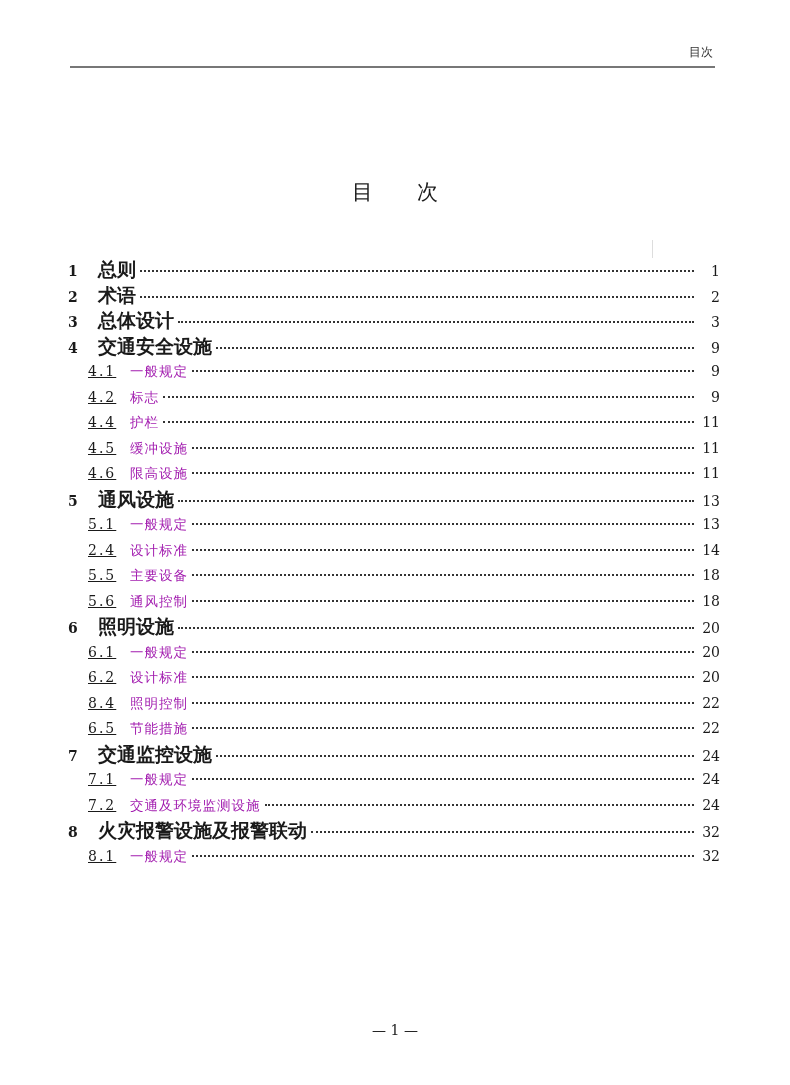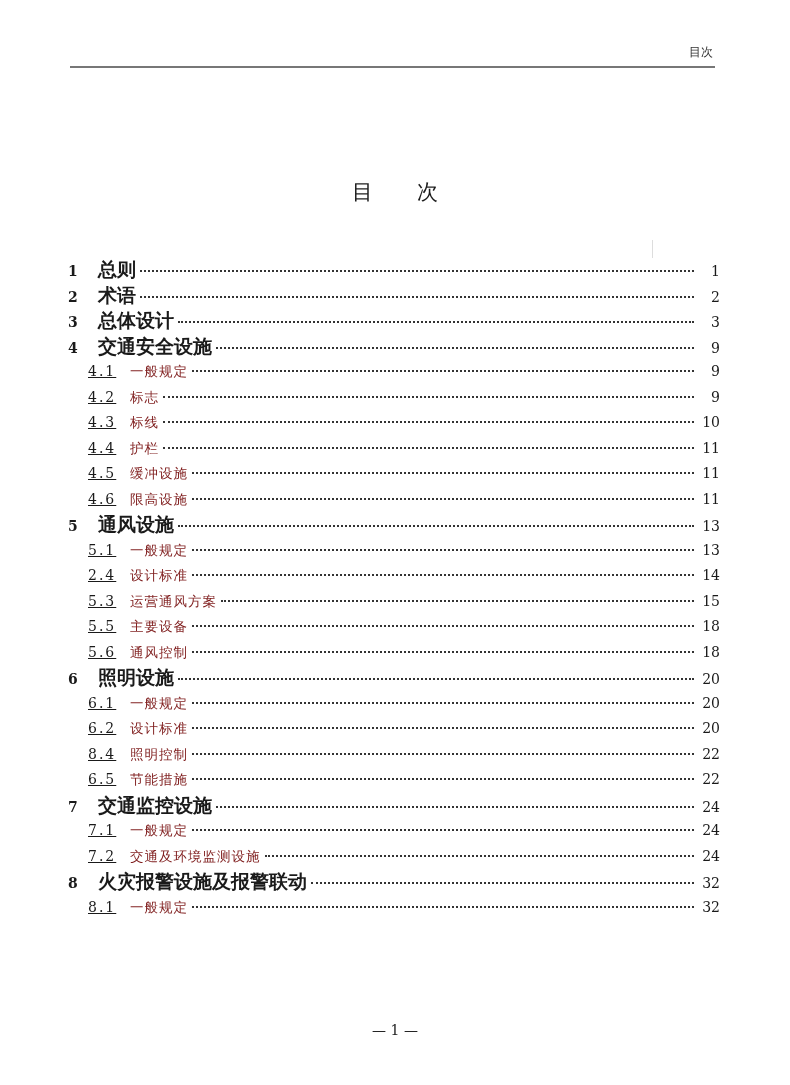--- a/index.html
+++ b/index.html
@@ -22,21 +22,21 @@
   }
   .toc { position: absolute; left: 68px; top: 259px; width: 652px; }
   .toc-row {
     display: flex; align-items: baseline; height: 25.5px; font-size: 14px; line-height: 20px;
     white-space: nowrap;
   }
   .toc-row .num { display: inline-block; }
   .toc-row.lvl1 .num { width: 30px; font-weight: bold; padding-left: 0; }
   .toc-row.lvl1 .label { font-weight: bold; font-family: "DejaVu Sans", sans-serif; font-size: 19px; }
   .toc-row.lvl2 .num { width: 42px; padding-left: 20px; letter-spacing: 2px; text-decoration: underline; }
-  .toc-row.lvl2 .label { font-family: "DejaVu Sans", sans-serif; font-weight: normal; font-size: 13.5px; color: #7f1d1d; letter-spacing: 1px; }
+  .toc-row.lvl2 .label { font-family: "DejaVu Sans", sans-serif; font-weight: normal; font-size: 13.5px; color: #a21caf; letter-spacing: 1px; }
   .toc-row .leader {
     flex: 1; margin: 0 4px; border-bottom: 2px dotted #333; height: 0; position: relative; top: -4px;
   }
   .toc-row .page { min-width: 22px; text-align: right; font-size: 14px; }
   .page-footer {
     position: absolute; top: 1022px; left: 0; width: 790px; text-align: center; font-size: 14px;
   }
   .scan-mark { position: absolute; left: 652px; top: 240px; width: 1px; height: 18px; background: #ddd; }
 </style>
 </head>
@@ -81,26 +81,20 @@
       <span class="leader"></span>
       <span class="page">9</span>
     </div>
     <div class="toc-row lvl2">
       <span class="num">4.2</span>
       <span class="label">标志</span>
       <span class="leader"></span>
       <span class="page">9</span>
     </div>
     <div class="toc-row lvl2">
-      <span class="num">4.3</span>
-      <span class="label">标线</span>
-      <span class="leader"></span>
-      <span class="page">10</span>
-    </div>
-    <div class="toc-row lvl2">
       <span class="num">4.4</span>
       <span class="label">护栏</span>
       <span class="leader"></span>
       <span class="page">11</span>
     </div>
     <div class="toc-row lvl2">
       <span class="num">4.5</span>
       <span class="label">缓冲设施</span>
       <span class="leader"></span>
       <span class="page">11</span>
@@ -123,26 +117,20 @@
       <span class="leader"></span>
       <span class="page">13</span>
     </div>
     <div class="toc-row lvl2">
       <span class="num">2.4</span>
       <span class="label">设计标准</span>
       <span class="leader"></span>
       <span class="page">14</span>
     </div>
     <div class="toc-row lvl2">
-      <span class="num">5.3</span>
-      <span class="label">运营通风方案</span>
-      <span class="leader"></span>
-      <span class="page">15</span>
-    </div>
-    <div class="toc-row lvl2">
       <span class="num">5.5</span>
       <span class="label">主要设备</span>
       <span class="leader"></span>
       <span class="page">18</span>
     </div>
     <div class="toc-row lvl2">
       <span class="num">5.6</span>
       <span class="label">通风控制</span>
       <span class="leader"></span>
       <span class="page">18</span>

